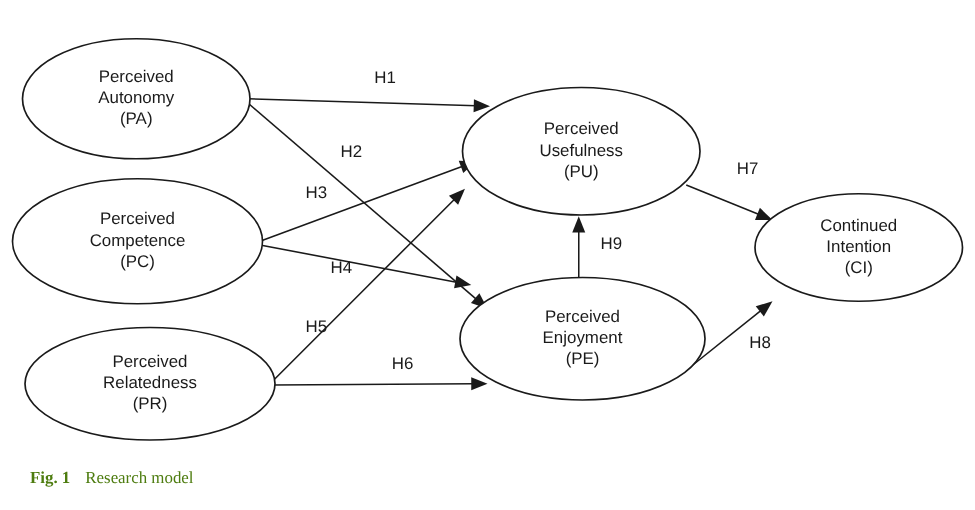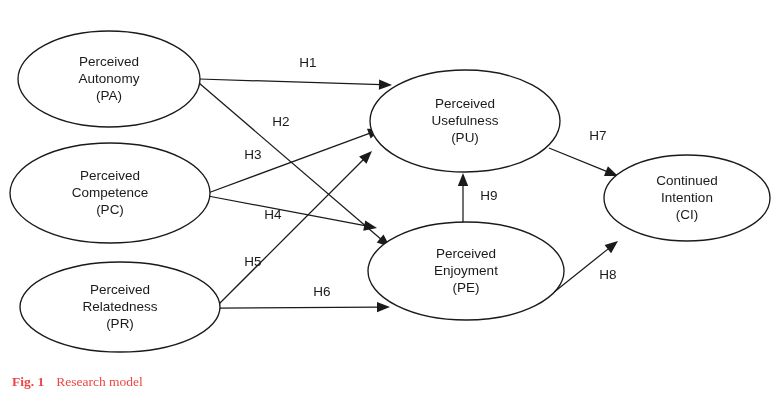--- a/index.html
+++ b/index.html
@@ -44,25 +44,25 @@
   }
   .edge-label{
     font-family:"Liberation Sans", sans-serif;
     font-size:13.5px;
     fill:#1a1a1a;
     text-anchor:middle;
     dominant-baseline:middle;
   }
   #figure-caption{
     position:absolute;
-    left:12px;
+    left:24px;
     top:374px;
     font-family:"Liberation Serif", serif;
     font-size:13.5px;
-    color:#ef4444;
+    color:#4d7c0f;
     white-space:nowrap;
   }
   #figure-caption .cap-label{
     font-weight:bold;
     margin-right:12px;
   }
   #figure-caption .cap-text{
     font-weight:normal;
   }
 </style>

